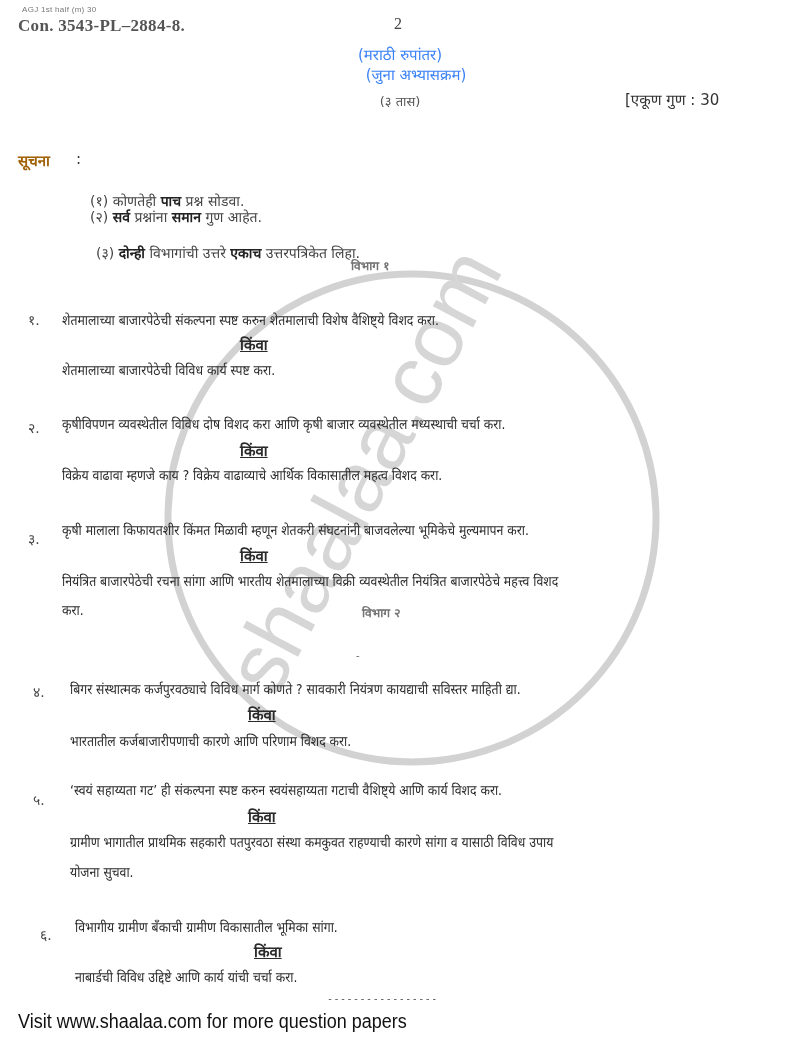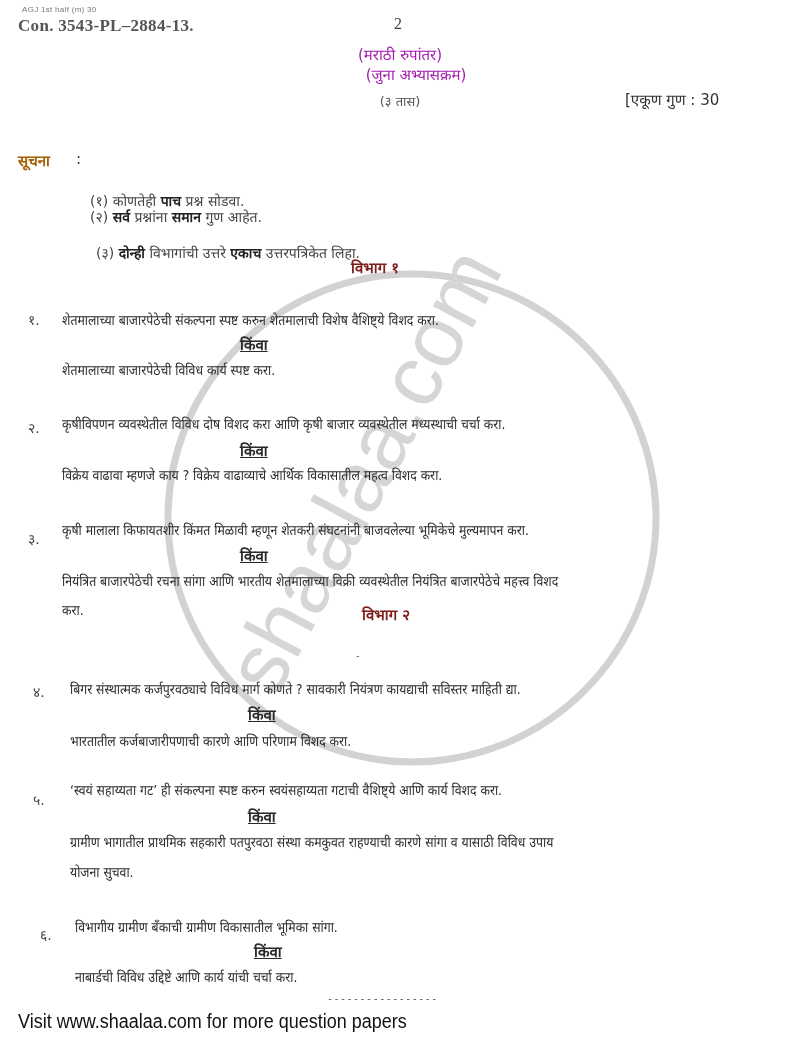--- a/index.html
+++ b/index.html
@@ -29,21 +29,21 @@
       font-size: 17px; font-weight: bold; color: #555555;
       letter-spacing: 0.3px;
     }
     .page-number {
       left: 394px; top: 15px;
       font-family: "Liberation Serif", serif;
       font-size: 16px; color: #444444;
     }
     .center-line {
       left: 0; width: 800px; text-align: center;
-      font-size: 15px; color: #a21caf;
+      font-size: 15px; color: #3b82f6;
     }
     .marathi-version { top: 44px; padding-left: 0px; }
     .syllabus { top: 64px; padding-left: 16px; text-align: center; }
     .duration { top: 92px; font-size: 13px; color: #555555; padding-left: 0; }
     .total-marks {
       left: 625px; top: 89px;
       font-size: 15px; color: #333333;
     }
 
     
@@ -55,21 +55,21 @@
     .instr-line {
       font-size: 14px; color: #444444; margin-top: 40px;
     }
     .instr-line b { color: #222; }
     .instr-1 { left: 90px; top: 151px; }
     .instr-2 { left: 90px; top: 167px; }
     .instr-3 { left: 96px; top: 203px; }
 
     
     .section-title {
-      font-size: 15px; font-weight: bold; color: #7f1d1d; text-align: center;
+      font-size: 12px; font-weight: bold; color: #737373; text-align: center;
     }
     .section-1 { left: 351px; top: 257px; }
     .section-2 { left: 362px; top: 604px; }
     .dash-mark { left: 356px; top: 650px; font-size: 10px; color: #666; }
 
     
     .q-num {
       font-size: 14px; color: #444444;
     }
     .q-text {
@@ -107,21 +107,21 @@
   </style>
 </head>
 <body>
 
 <svg class="watermark" viewBox="0 0 800 1048" xmlns="http://www.w3.org/2000/svg">
   <circle cx="412" cy="518" r="244" fill="none" stroke="#d2d2d2" stroke-width="7"></circle>
   <text x="0" y="0" transform="translate(275,700) rotate(-62)" font-family="Liberation Sans, sans-serif" font-size="86" fill="#d6d6d6">shaalaa.com</text>
 </svg>
 
 <div class="abs print-code">AGJ 1st half (m) 30</div>
-<div class="abs paper-code">Con. 3543-PL–2884-13.</div>
+<div class="abs paper-code">Con. 3543-PL–2884-8.</div>
 <div class="abs page-number">2</div>
 <div class="abs center-line marathi-version">(मराठी रुपांतर)</div>
 <div class="abs center-line syllabus">(जुना अभ्यासक्रम)</div>
 <div class="abs center-line duration">(३ तास)</div>
 <div class="abs total-marks">[एकूण गुण : 30</div>
 
 <div class="abs instr-label">सूचना</div>
 <div class="abs instr-colon">:</div>
 
 <div class="abs instr-line instr-1">

